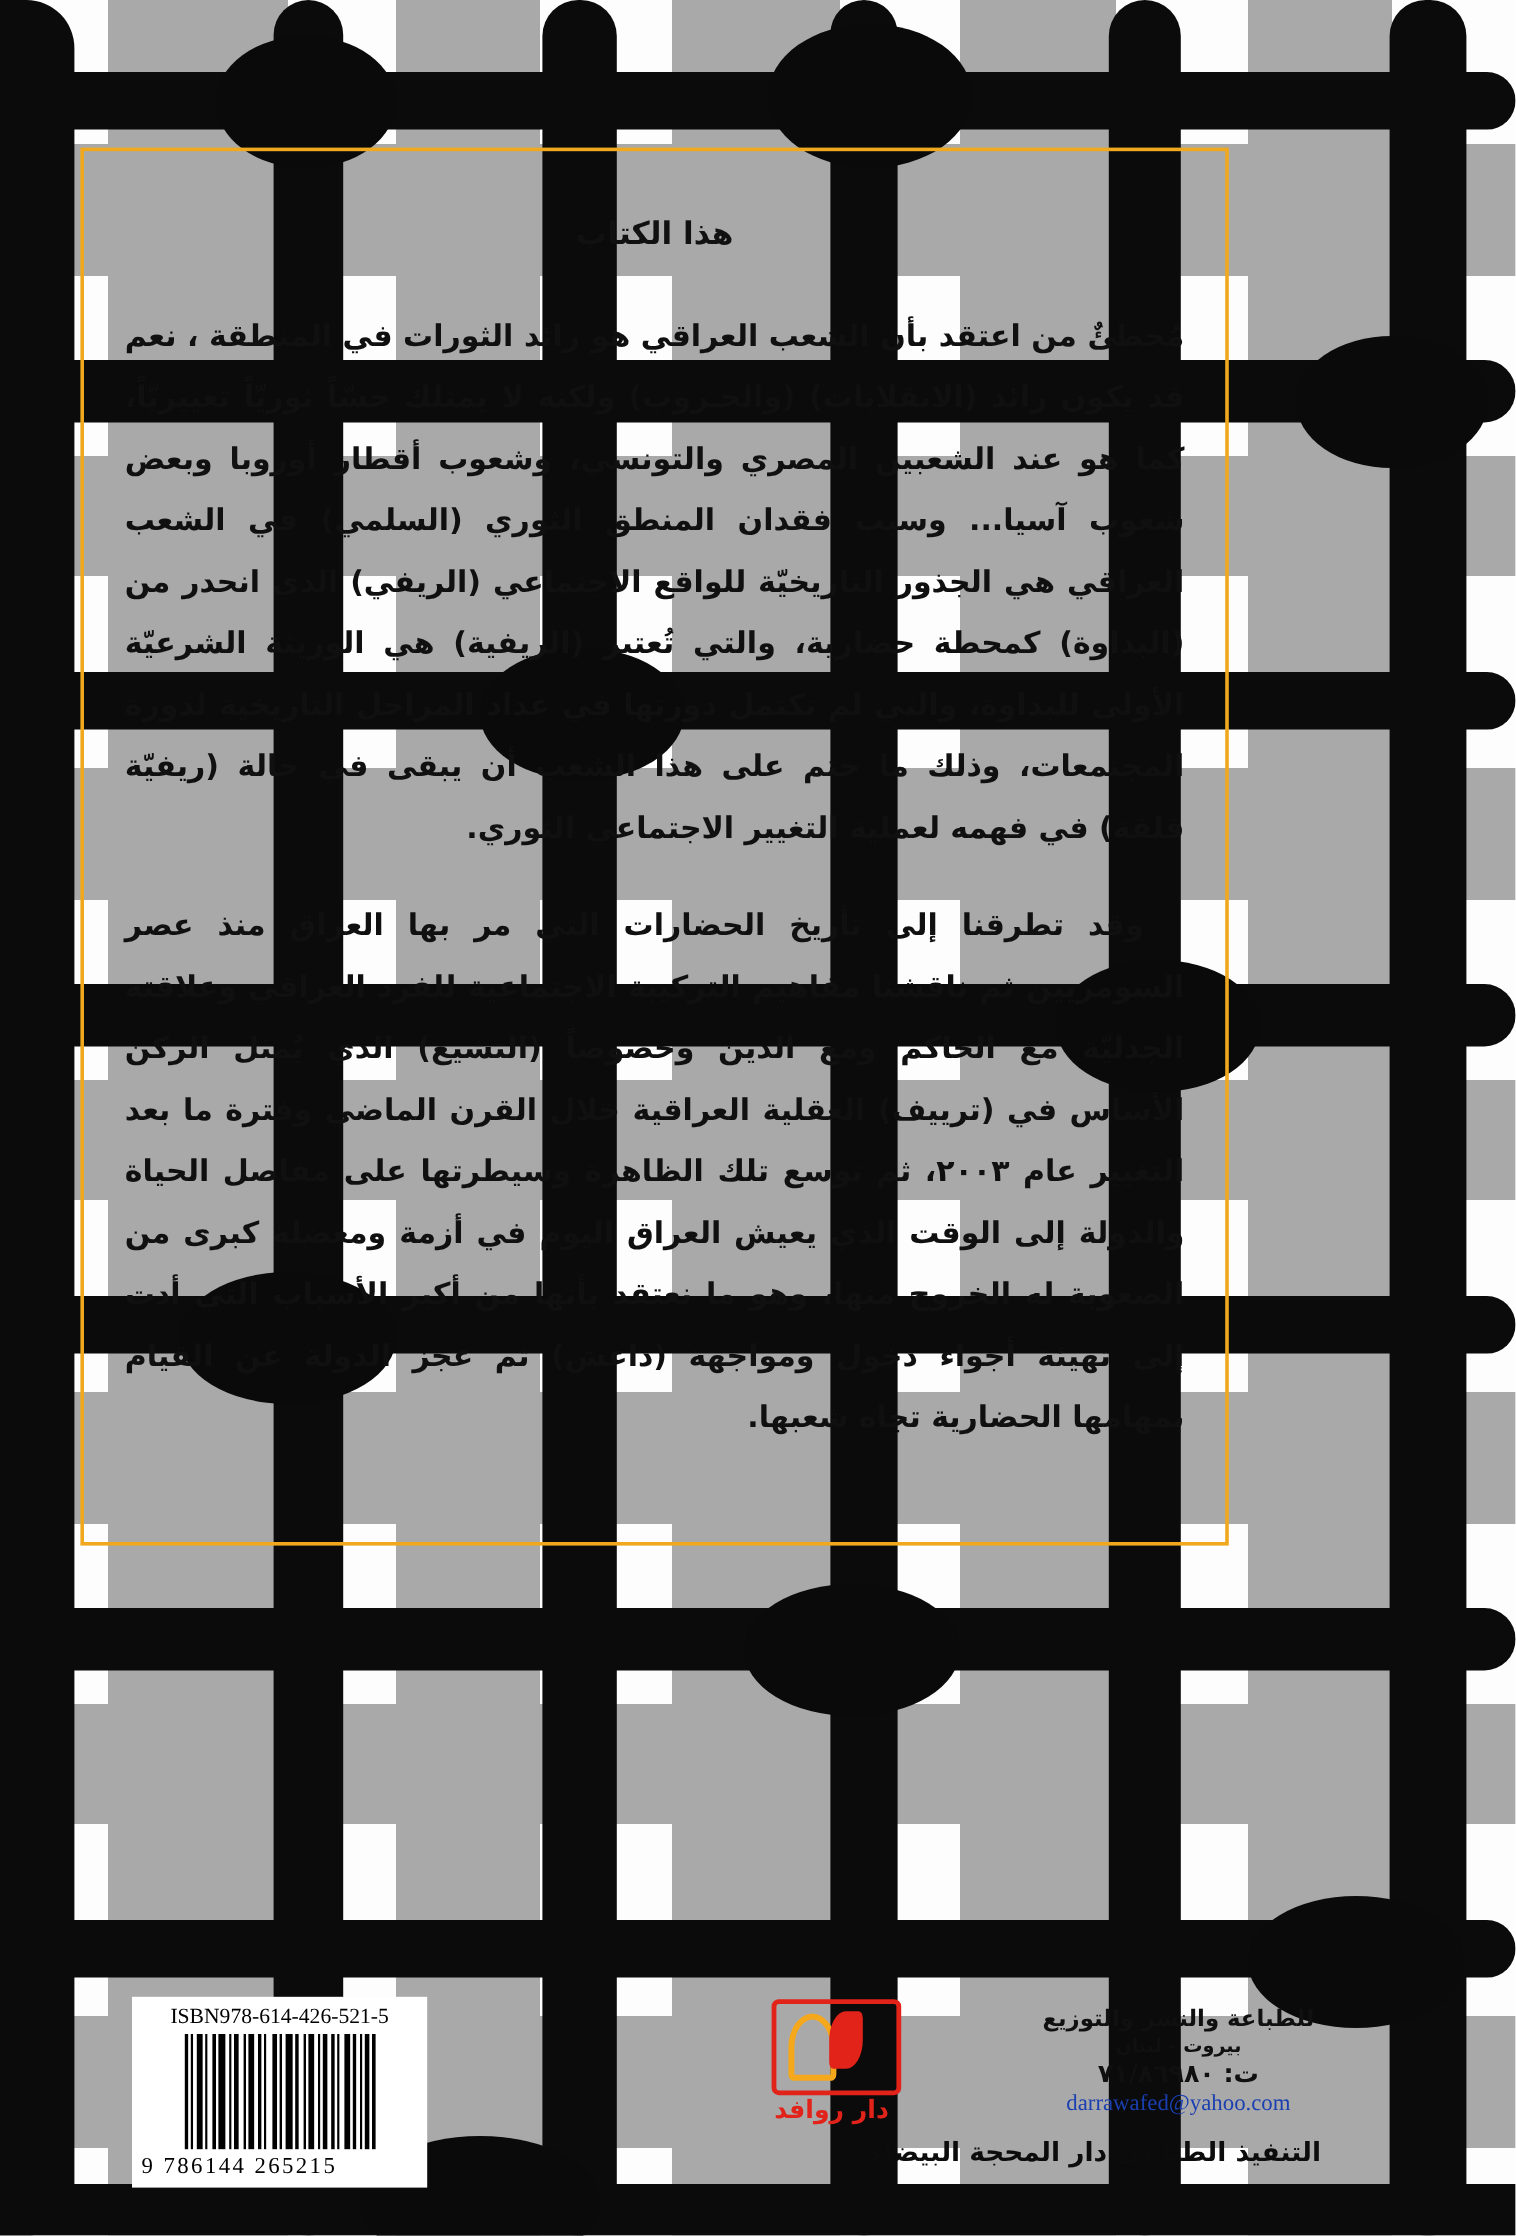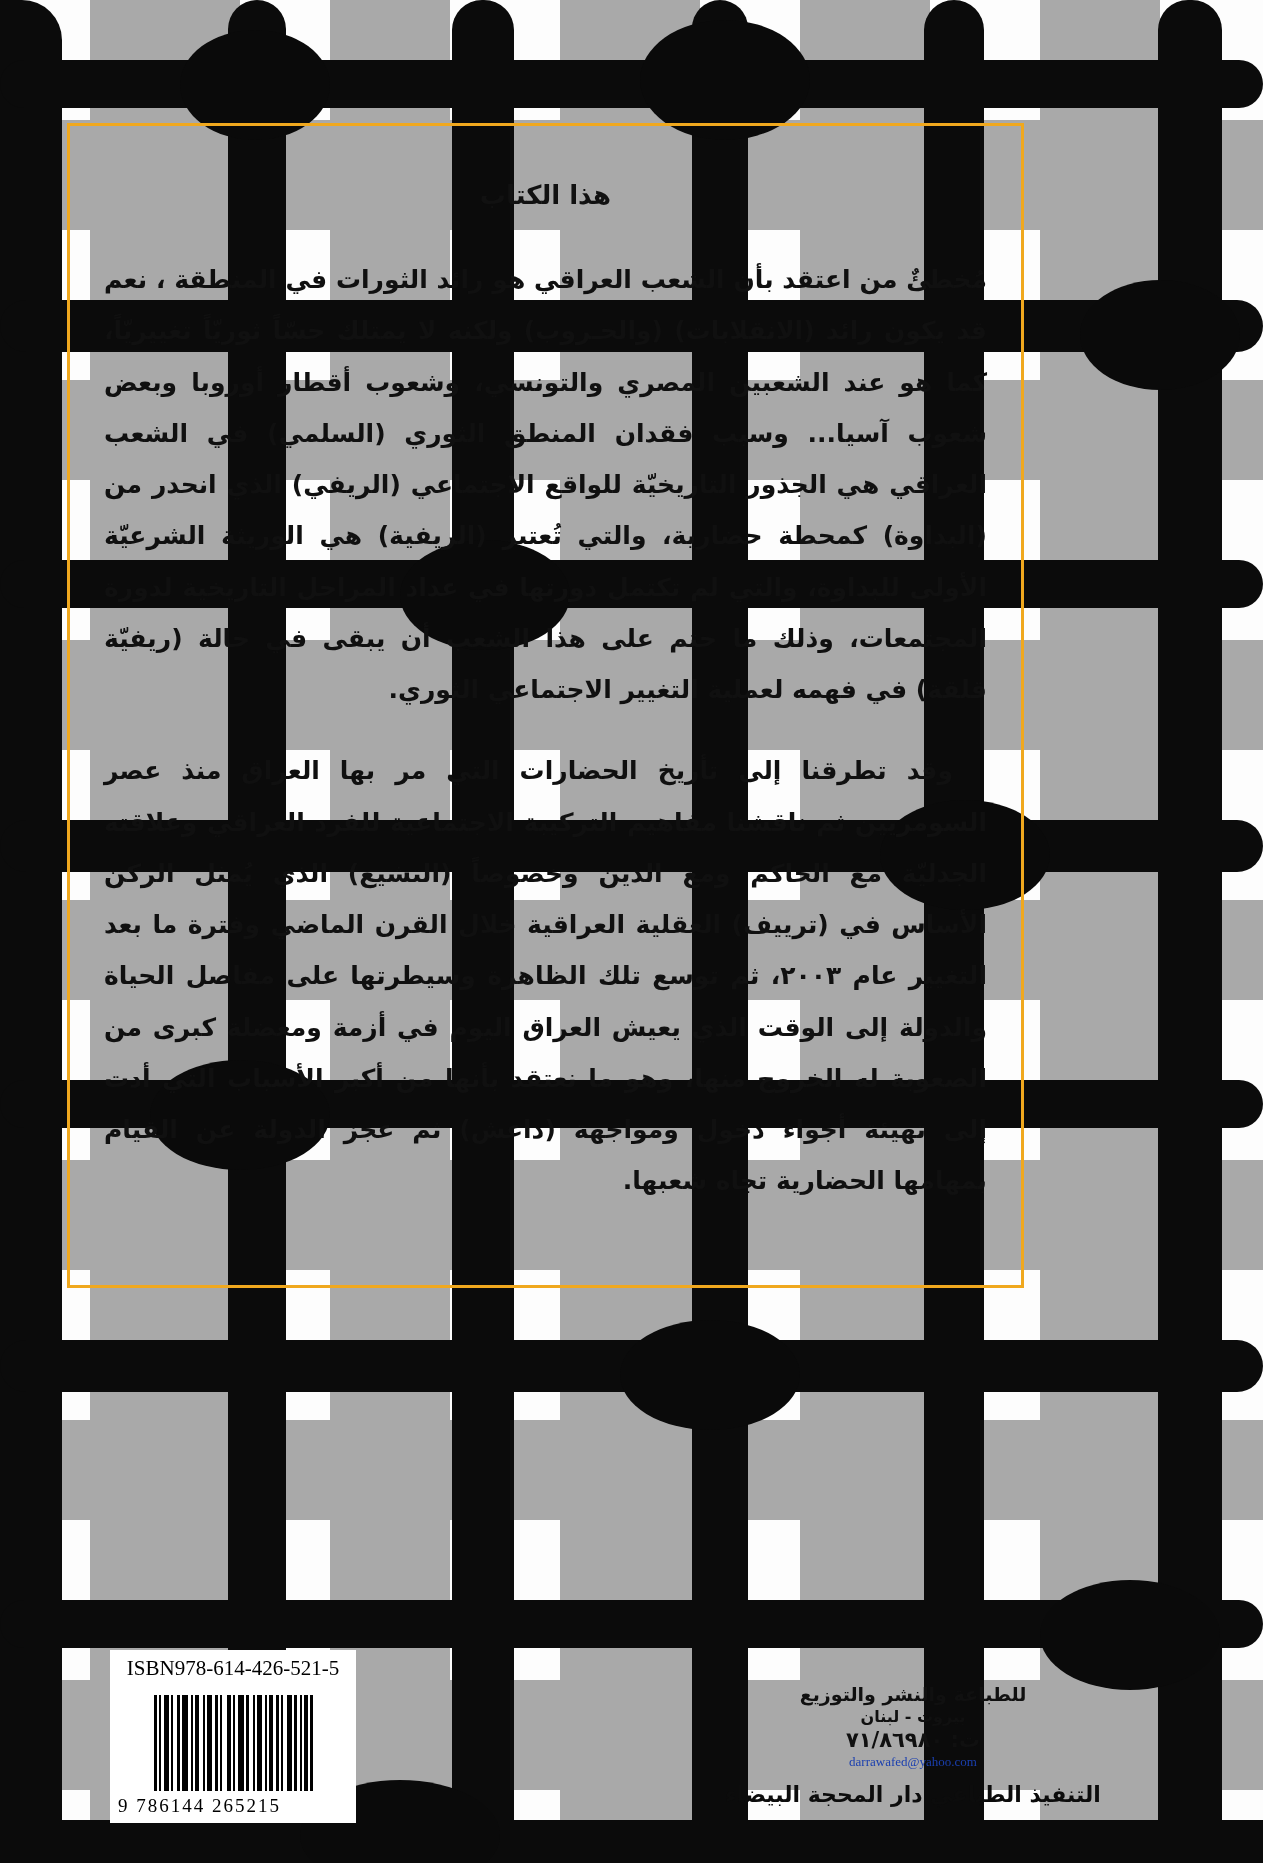--- a/index.html
+++ b/index.html
@@ -78,25 +78,25 @@
   #isbn-block{
     position:absolute;
     left:110px;bottom:40px;
     width:246px;
     background:#fff;
     padding:6px 8px 6px 8px;
     box-sizing:border-box;
   }
   #isbn-text{
     font-family:"Liberation Serif","DejaVu Serif",serif;
-    font-size:21px;
+    font-size:18px;
     color:#000;
     text-align:center;
     direction:ltr;
-    margin-bottom:14px;
+    margin-bottom:4px;
     white-space:nowrap;
   }
   #barcode{
     height:96px;
     display:flex;
     align-items:flex-end;
     gap:0px;
     justify-content:center;
     direction:ltr;
   }
@@ -169,21 +169,21 @@
     text-align:center;
   }
   .pub-line{
     font-size:19px;
     font-weight:bold;
     margin:2px 0;
     color:#101010;
   }
   .pub-line.small{ font-size:16px;font-weight:bold; }
   .pub-mail{
-    font-size:13px;
+    font-size:19px;
     color:#1a3fb0;
     direction:ltr;
     font-family:"Liberation Serif","DejaVu Serif",serif;
   }
   .pub-phone{
     font-size:21px;
     font-weight:bold;
     direction:rtl;
   }
   #pub-bottom{
@@ -305,20 +305,26 @@
           <span style="width:2px;background:#fff"></span>
         <span style="width:4px"></span>
           <span style="width:2px;background:#fff"></span>
         <span style="width:3px"></span>
       </div>
       <div id="barcode-digits">9  786144  265215</div>
     </div>
 
     <div id="publisher">
       <div id="pub-row">
+        <div id="pub-logo">
+          <div class="lg-box"></div>
+          <div class="lg-shape"></div>
+          <div class="lg-shape2"></div>
+          <div class="lg-name">دار روافد</div>
+        </div>
         <div id="pub-lines">
           <div class="pub-line">للطباعة والنشر والتوزيع</div>
           <div class="pub-line small">بيروت - لبنان</div>
           <div class="pub-line pub-phone">ت: ٧١/٨٦٩٨٠</div>
           <div class="pub-mail">darrawafed@yahoo.com</div>
         </div>
       </div>
       <div id="pub-bottom">التنفيذ الطباعي دار المحجة البيضاء</div>
     </div>
 

